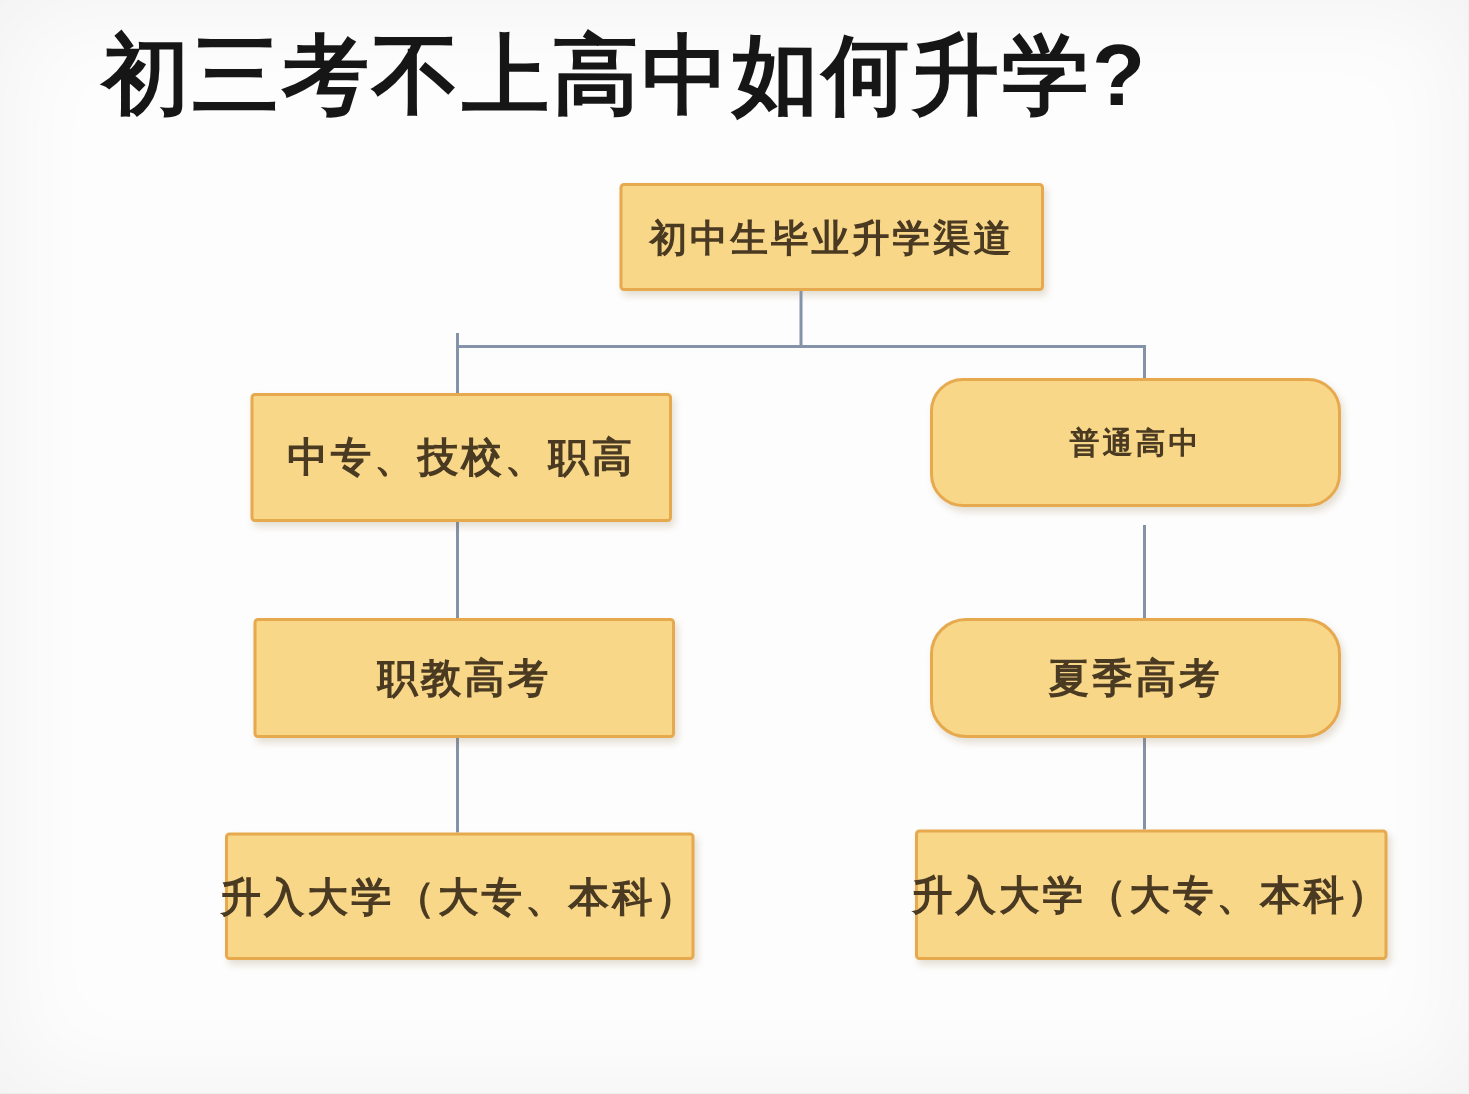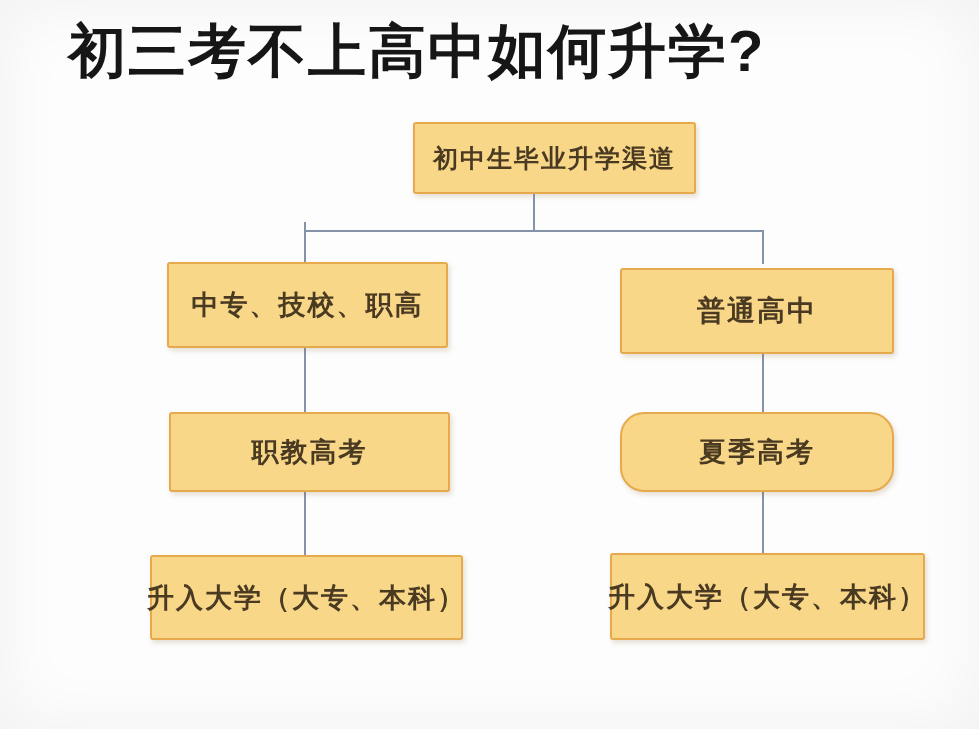--- a/index.html
+++ b/index.html
@@ -46,21 +46,21 @@
     white-space: nowrap;
   }
   .connector {
     position: absolute;
     background: var(--connector, #8593a8);
   }
 
   
   .node-root      { left: 394px; top: 122px; width: 283px; height: 72px; font-size: 25px; margin-left: 19px; }
   .node-l0        { left: 167px; top: 262px; width: 281px; height: 86px; font-size: 27px; }
-  .node-r0        { left: 620px; top: 268px; width: 274px; height: 86px; font-size: 28px; }
+  .node-r0        { left: 620px; top: 252px; width: 274px; height: 86px; font-size: 20px; border-radius: 22px; }
   .node-l1        { left: 169px; top: 412px; width: 281px; height: 80px; font-size: 27px; text-align: right; }
   .node-r1        { left: 620px; top: 412px; width: 274px; height: 80px; font-size: 27px; border-radius: 24px; }
   .node-l2        { left: 150px; top: 555px; width: 313px; height: 85px; font-size: 27px; }
   .node-r2        { left: 610px; top: 553px; width: 315px; height: 87px; font-size: 27px; }
 
   
   .c-root-down    { left: 533px; top: 194px; width: 2px;   height: 38px; }
   .c-branch-h     { left: 304px; top: 230px; width: 460px; height: 2px;  }
   .c-left-stub    { left: 304px; top: 222px; width: 2px;   height: 40px; }
   .c-right-stub   { left: 762px; top: 231px; width: 2px;   height: 33px; }

